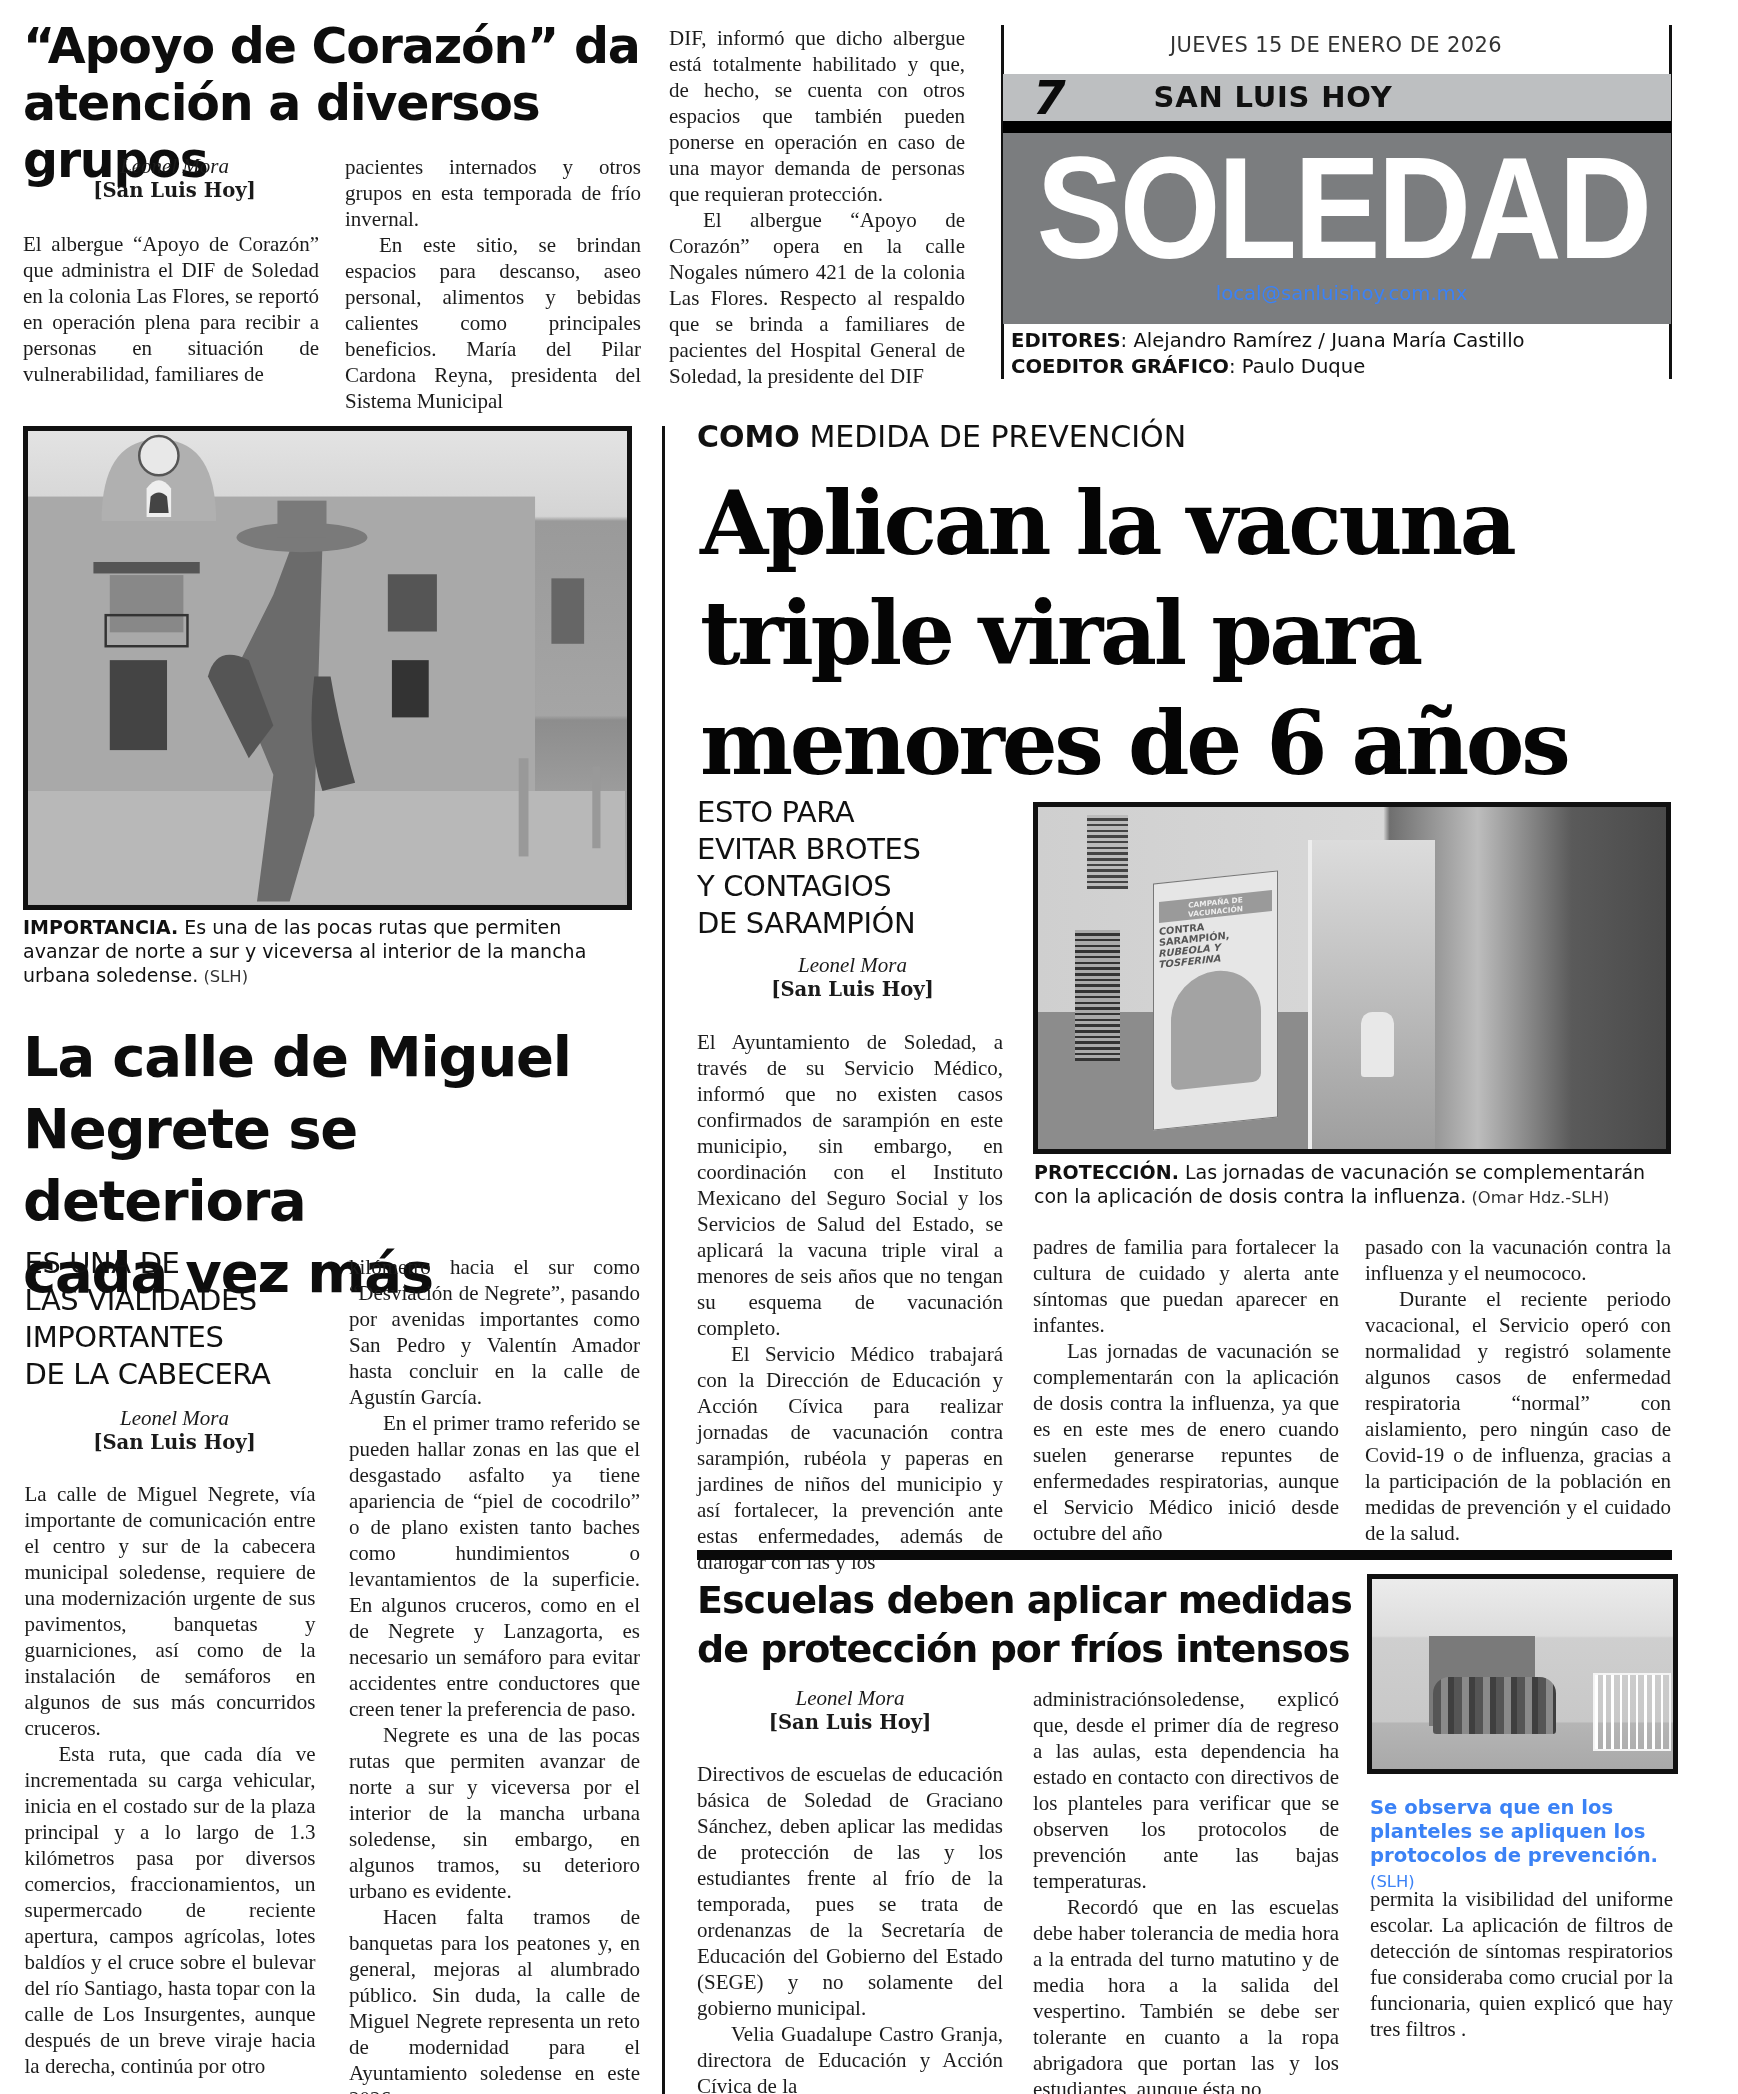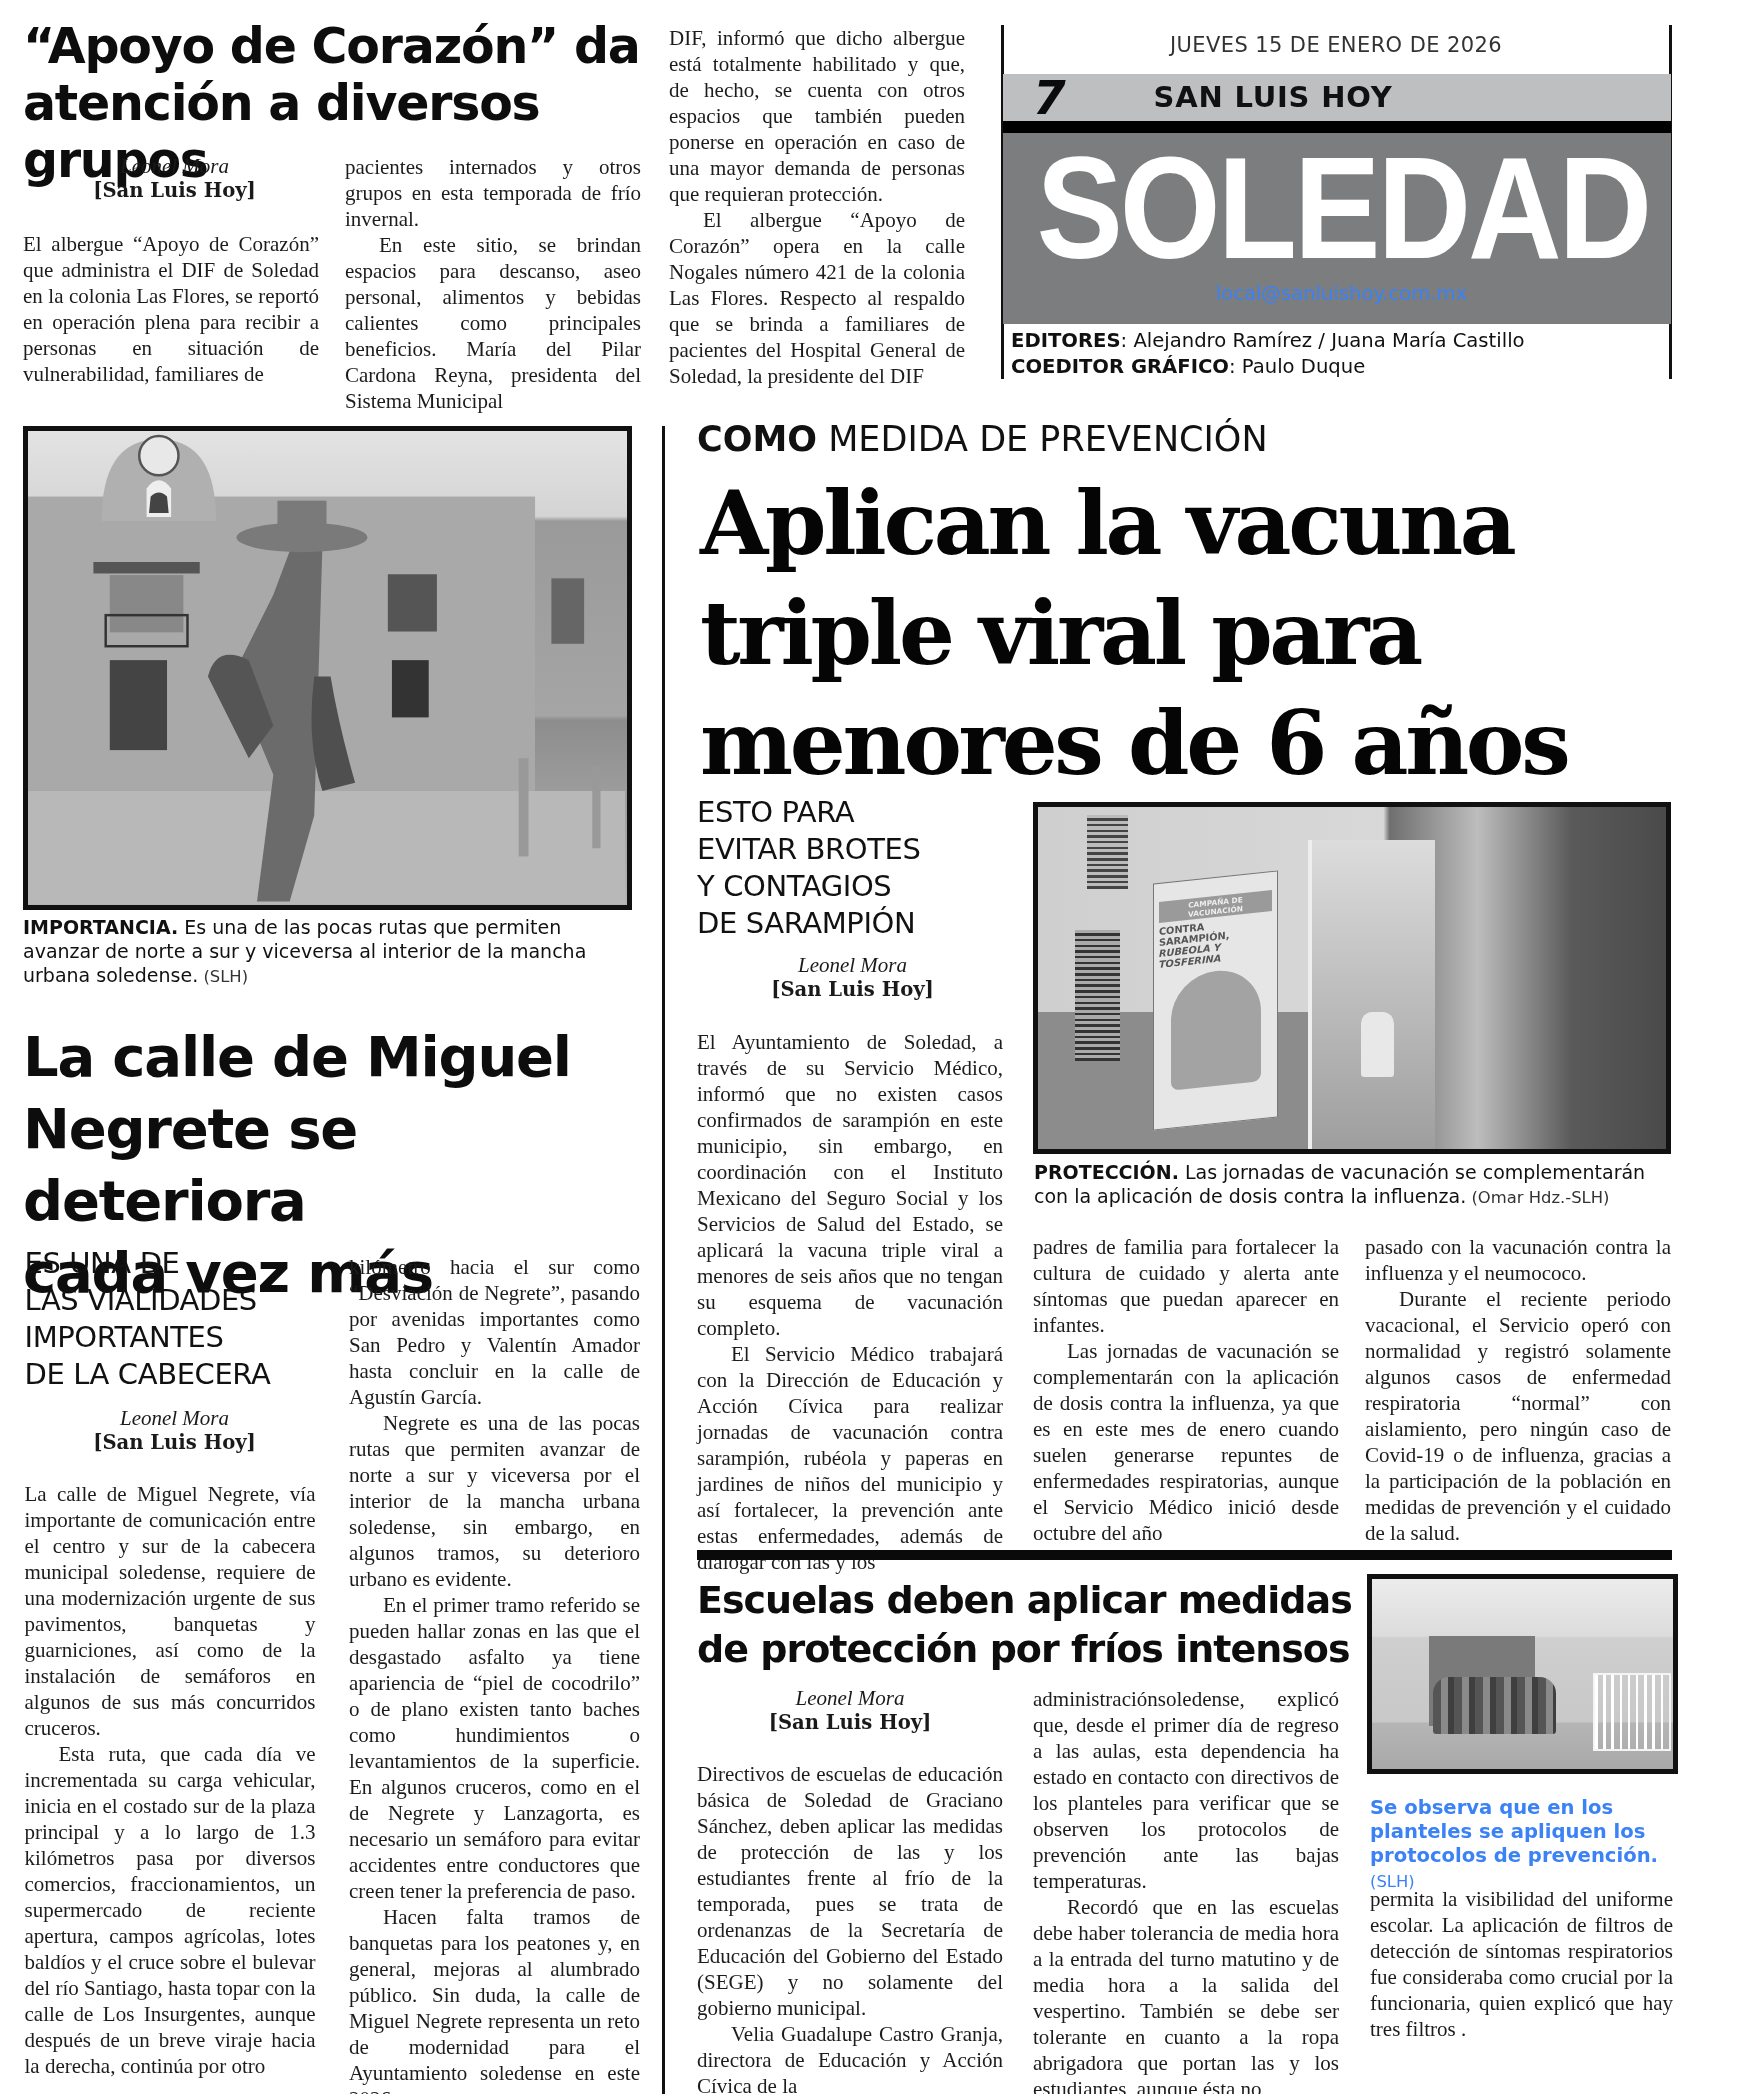--- a/index.html
+++ b/index.html
@@ -119,30 +119,30 @@
     <span class="name">Leonel Mora</span>
     <span class="outlet">[San Luis Hoy]</span>
   </div>
 
   <div class="abs body-text" style="left:24.5px;top:1481px;width:291px;">
     <p>La calle de Miguel Negrete, vía importante de comunicación entre el centro y sur de la cabecera municipal soledense, requiere de una modernización urgente de sus pavimentos, banquetas y guarniciones, así como de la instalación de semáforos en algunos de sus más concurridos cruceros.</p>
     <p class="ind">Esta ruta, que cada día ve incrementada su carga vehicular, inicia en el costado sur de la plaza principal y a lo largo de 1.3 kilómetros pasa por diversos comercios, fraccionamientos, un supermercado de reciente apertura, campos agrícolas, lotes baldíos y el cruce sobre el bulevar del río Santiago, hasta topar con la calle de Los Insurgentes, aunque después de un breve viraje hacia la derecha, continúa por otro</p>
   </div>
   <div class="abs body-text" style="left:349px;top:1254px;width:291px;">
     <p>kilómetro hacia el sur como “Desviación de Negrete”, pasando por avenidas importantes como San Pedro y Valentín Amador hasta concluir en la calle de Agustín García.</p>
+    <p class="ind">En el primer tramo referido se pueden hallar zonas en las que el desgastado asfalto ya tiene apariencia de “piel de cocodrilo” o de plano existen tanto baches como hundimientos o levantamientos de la superficie. En algunos cruceros, como en el de Negrete y Lanzagorta, es necesario un semáforo para evitar accidentes entre conductores que creen tener la preferencia de paso.</p>
     <p class="ind">Negrete es una de las pocas rutas que permiten avanzar de norte a sur y viceversa por el interior de la mancha urbana soledense, sin embargo, en algunos tramos, su deterioro urbano es evidente.</p>
-    <p class="ind">En el primer tramo referido se pueden hallar zonas en las que el desgastado asfalto ya tiene apariencia de “piel de cocodrilo” o de plano existen tanto baches como hundimientos o levantamientos de la superficie. En algunos cruceros, como en el de Negrete y Lanzagorta, es necesario un semáforo para evitar accidentes entre conductores que creen tener la preferencia de paso.</p>
     <p class="ind">Hacen falta tramos de banquetas para los peatones y, en general, mejoras al alumbrado público. Sin duda, la calle de Miguel Negrete representa un reto de modernidad para el Ayuntamiento soledense en este 2026.</p>
   </div>
 </section>
 
 <div class="abs" style="left:662px;top:426px;width:3.3px;height:1669px;background:#111;"></div>
 
 <section>
-  <div class="abs sans" style="left:697px;top:419px;font-size:35px;color:#111;">
+  <div class="abs sans" style="left:697px;top:419px;font-size:30px;color:#111;">
     <b>COMO</b><span> MEDIDA DE PREVENCIÓN</span>
   </div>
 
   <h2 class="abs slab" style="left:692px;top:460px;width:1039px;margin:8px;font-size:88px;line-height:110px;font-weight:bold;letter-spacing:-3.3px;color:#050505;">
     <span>Aplican la vacuna</span><br>
     <span>triple viral para</span><br>
     <span>menores de 6 años</span>
   </h2>
 
   <div class="abs deck" style="left:697px;top:794px;width:311px;">

